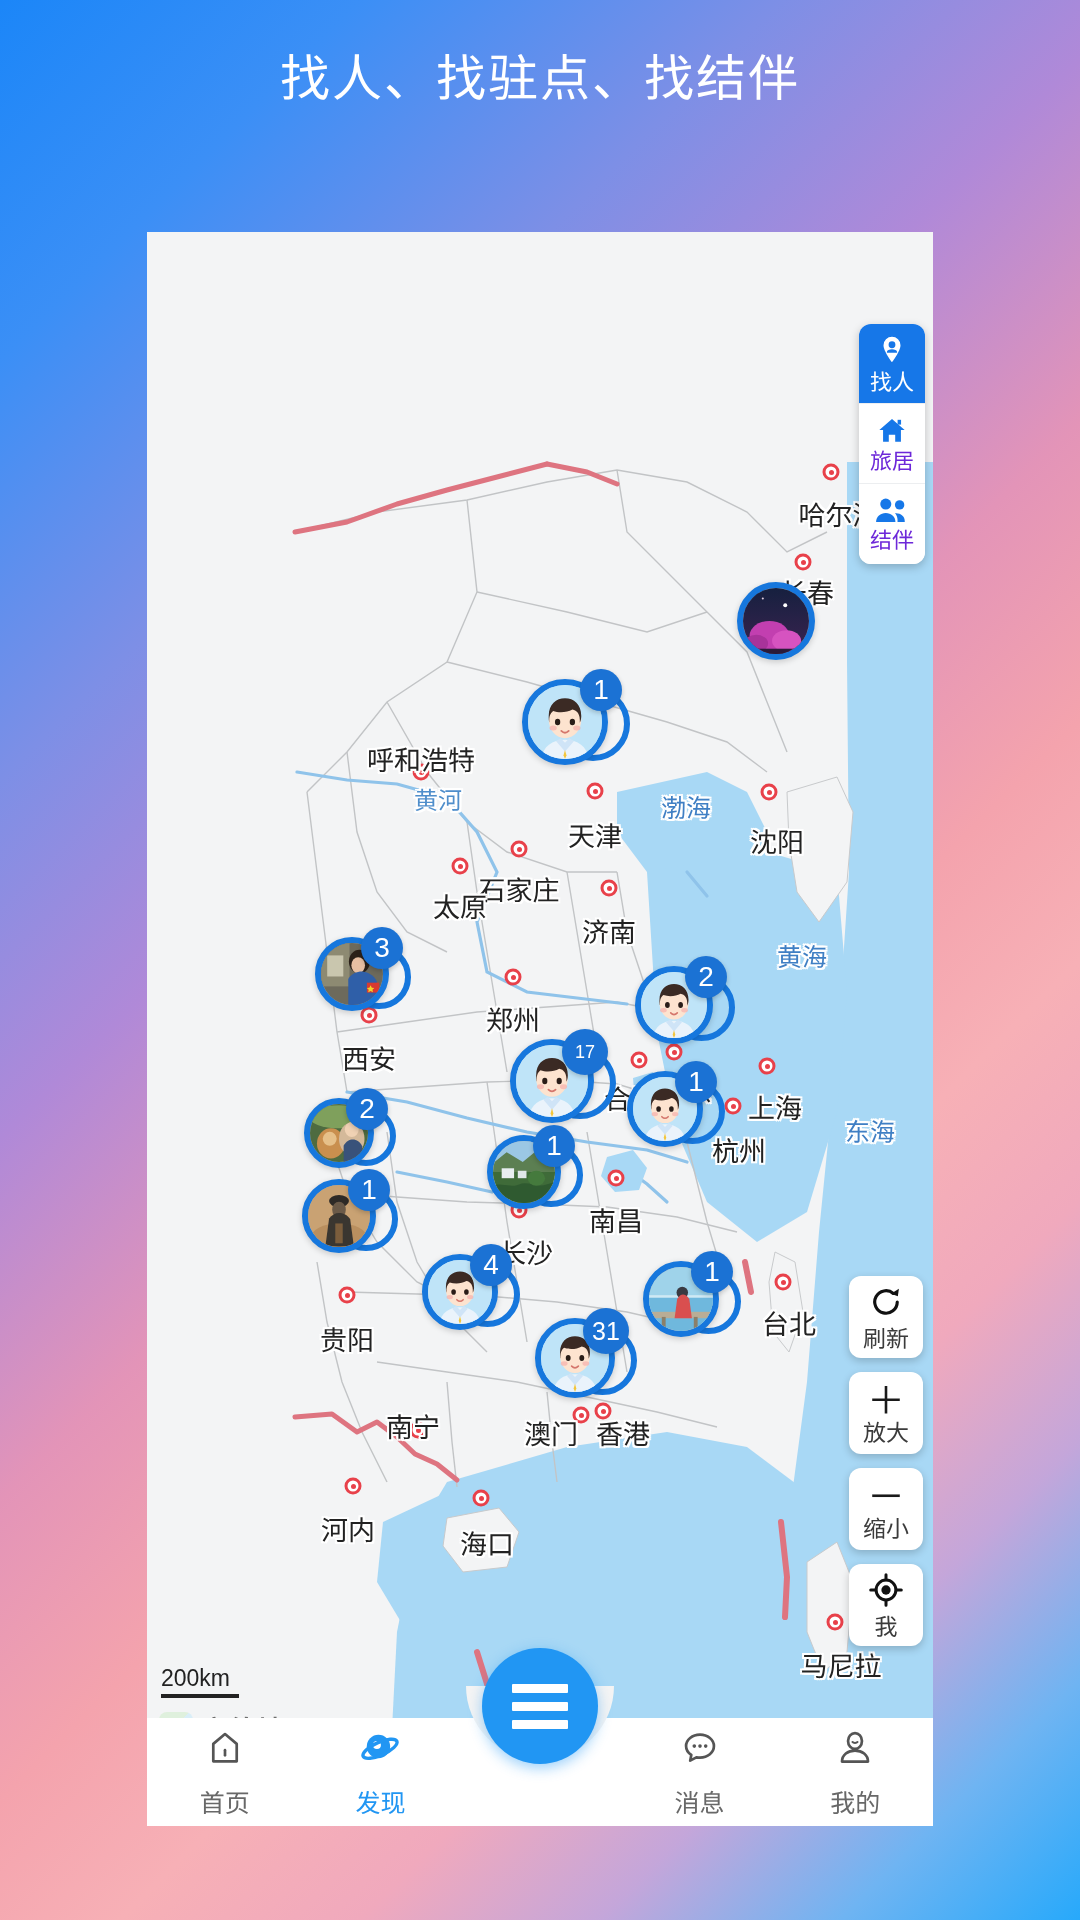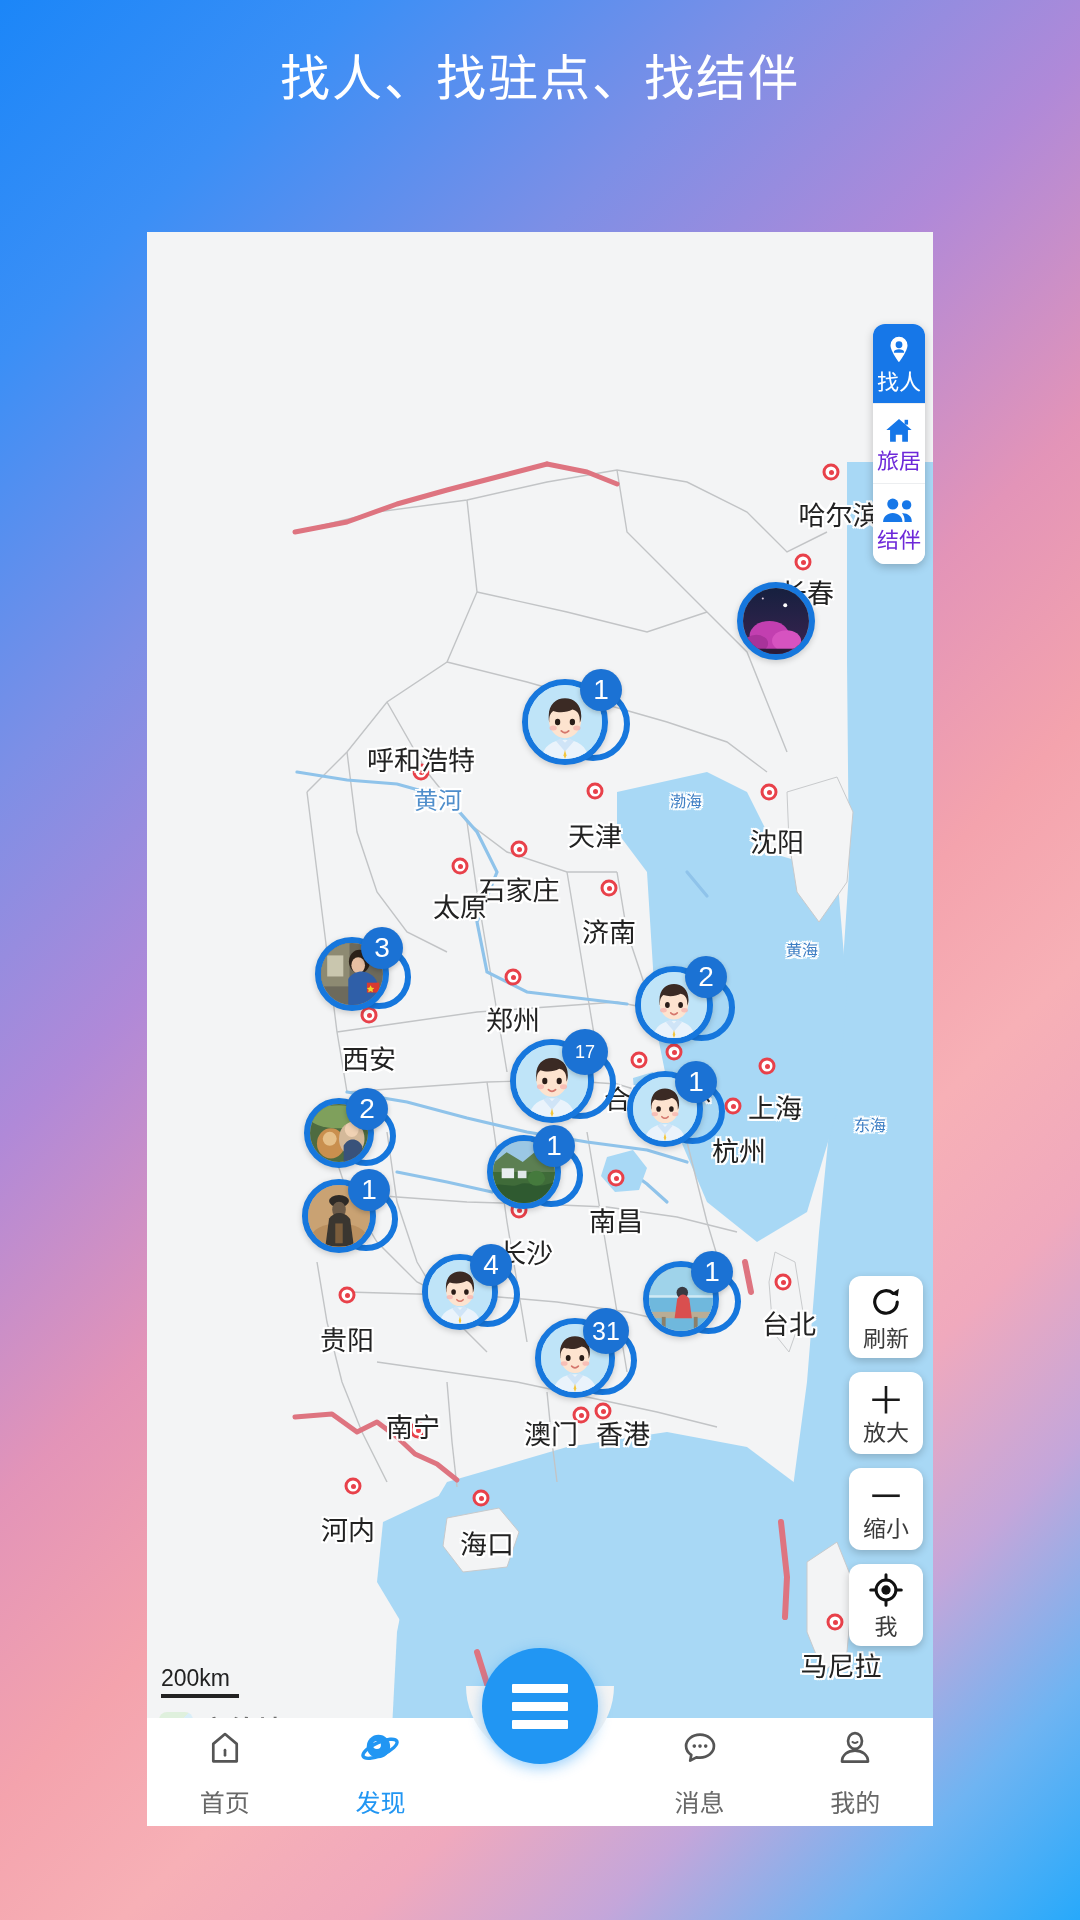--- a/index.html
+++ b/index.html
@@ -64,21 +64,21 @@
     font-size: 27px;
     color: #222;
     white-space: nowrap;
     text-shadow:
       -2px 0 #fff, 2px 0 #fff, 0 -2px #fff, 0 2px #fff,
       -2px -2px #fff, 2px -2px #fff, -2px 2px #fff, 2px 2px #fff;
     font-weight: 500;
     transform: translate(-50%, 0);
   }
   .lbl.sea {
-    color: #3f7fc4; font-size: 16px; font-weight: 500;
+    color: #3f7fc4; font-size: 25px; font-weight: 500;
   }
   .lbl.river {
     color: #4f8ecb; font-size: 24px; font-weight: 500;
   }
   
   .citydot {
     position: absolute;
     width: 17px; height: 17px;
     border-radius: 50%;
     border: 3.5px solid #e8414a;
@@ -123,21 +123,21 @@
     border-radius: 50%;
     border: 6px solid #1677dd;
     right: -22px; top: 8px;
     z-index: 0;
   }
 
   
   .toolpanel {
     position: absolute;
     right: 8px; top: 92px;
-    width: 52px;
+    width: 66px;
     border-radius: 12px;
     overflow: hidden;
     box-shadow: 0 3px 10px rgba(0,0,0,.22);
     background: #fff;
     z-index: 30;
     text-align: center;
   }
   .tool {
     height: 80px;
     display: flex; flex-direction: column;

